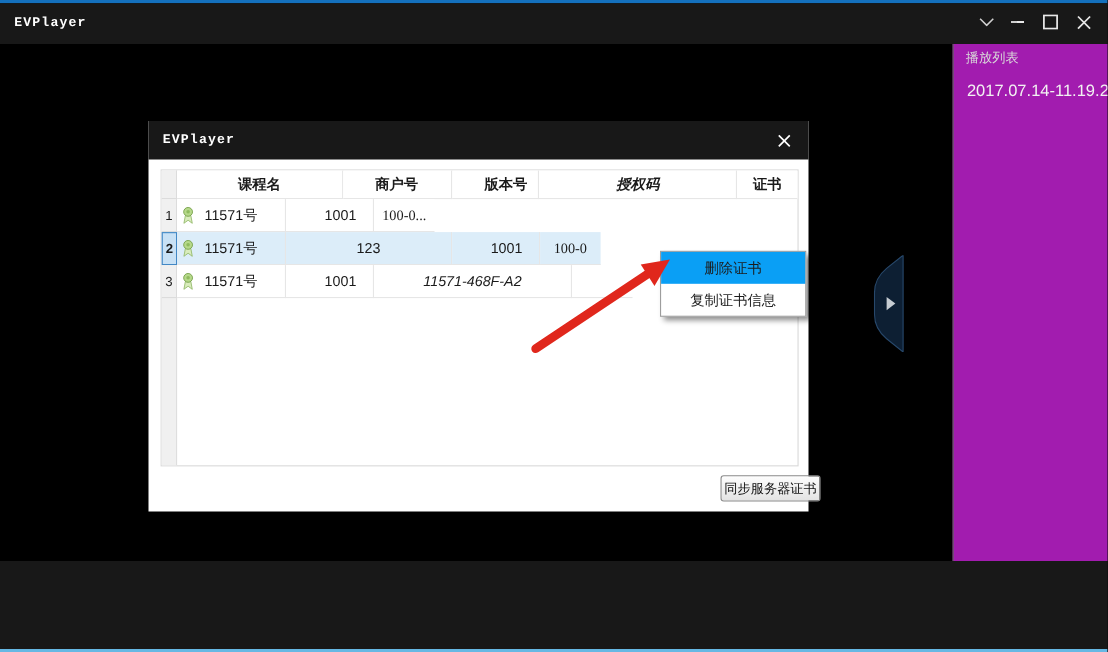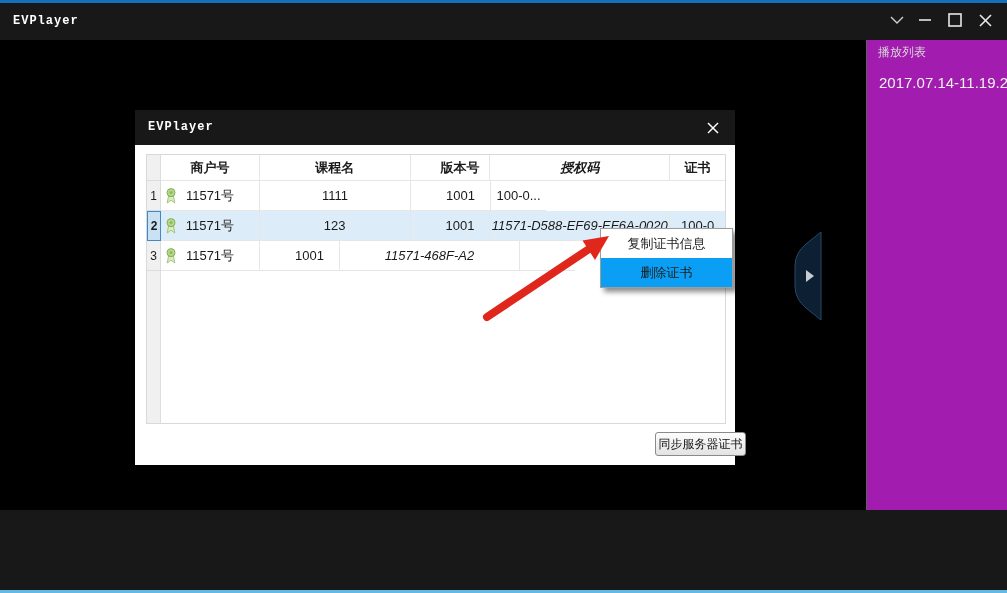--- a/index.html
+++ b/index.html
@@ -34,21 +34,21 @@
   .gutter { position:absolute; left:0; top:0; bottom:0; width:14px; background:#f0f0f0; border-right:1px solid #dedede; }
   .trow { position:relative; display:flex; }
   .th { height:26px; font-weight:bold; }
   .td-row { height:30px; }
   .cell { border-right:1px solid #e6e6e6; border-bottom:1px solid #e6e6e6; display:flex; align-items:center; justify-content:center; white-space:nowrap; overflow:hidden; background:#fff; }
   .c0 { width:14px; background:#f0f0f0; border-color:#dcdcdc; font-size:12px; }
   .c1 { width:99px; position:relative; }
   .c2 { width:151px; }
   .c3 { width:80px;padding-left:20px; }
   .c4 { width:180px;font-style:italic; }
-  .c5 { width:55px; border-right:none; }
+  .c5 { width:55px; border-right:none;font-family:Liberation Serif, serif; }
   .row-selected .cell { background:#dcedf9; }
   .row-selected .c0 { background:#c8e1f5; border:1px solid #4288c5; font-weight:bold; }
   .badge { position:absolute; left:4px; top:7px; }
   .sync-btn { position:absolute; left:520px; top:322px; width:91px; height:24px;
     background:linear-gradient(#fdfdfd,#e3e3e3); border:1px solid #8a8a8a; border-radius:3px;
     font-size:12px; color:#111; display:flex; align-items:center; justify-content:center; cursor:pointer; }
 
   
   .ctx-menu { position:absolute; left:600px; top:228px; width:133px; background:#fff; border:1px solid #9d9d9d;
     box-shadow:4px 4px 5px rgba(0,0,0,.45); z-index:30; }
@@ -121,59 +121,57 @@
             <line x1="11" y1="1" x2="1" y2="11" stroke="#fff" stroke-width="1.5"></line>
           </svg>
       </span>
     </div>
 
     <div class="tbl">
       <div class="gutter"></div>
 
       <div class="trow th">
         <div class="cell c0"></div>
+        <div class="cell c2">课程名</div>
         <div class="cell c1">商户号</div>
-        <div class="cell c2">课程名</div>
         <div class="cell c3">版本号</div>
         <div class="cell c4">授权码</div>
         <div class="cell c5">证书</div>
       </div>
 
       <div class="trow td-row">
         <div class="cell c0">1</div>
         <div class="cell c1">
           <span class="badge">
             <svg width="12" height="16" viewBox="0 0 12 16">
                 <path d="M3.5 8 L2.2 15 L6 12.2 L9.8 15 L8.5 8 Z" fill="#d9ecbc" stroke="#94ba6b" stroke-width="0.8"></path>
                 <circle cx="6" cy="4.6" r="4" fill="#b6d98a" stroke="#7da653" stroke-width="0.9"></circle>
                 <circle cx="6" cy="4.6" r="1.6" fill="#8fbb5e"></circle>
               </svg>
           </span>
           <span>11571号</span>
         </div>
-        <div class="cell c2">1111</div>
         <div class="cell c3">1001</div>
         <div class="cell c5">100-0...</div>
       </div>
 
       <div class="trow td-row row-selected">
         <div class="cell c0">2</div>
         <div class="cell c1">
           <span class="badge">
             <svg width="12" height="16" viewBox="0 0 12 16">
                 <path d="M3.5 8 L2.2 15 L6 12.2 L9.8 15 L8.5 8 Z" fill="#d9ecbc" stroke="#94ba6b" stroke-width="0.8"></path>
                 <circle cx="6" cy="4.6" r="4" fill="#b6d98a" stroke="#7da653" stroke-width="0.9"></circle>
                 <circle cx="6" cy="4.6" r="1.6" fill="#8fbb5e"></circle>
               </svg>
           </span>
           <span>11571号</span>
         </div>
         <div class="cell c2">123</div>
         <div class="cell c3">1001</div>
-        <div class="cell c4">11571-D588-EF69-EF6A-0020</div>
         <div class="cell c5">100-0</div>
       </div>
 
       <div class="trow td-row">
         <div class="cell c0">3</div>
         <div class="cell c1">
           <span class="badge">
             <svg width="12" height="16" viewBox="0 0 12 16">
                 <path d="M3.5 8 L2.2 15 L6 12.2 L9.8 15 L8.5 8 Z" fill="#d9ecbc" stroke="#94ba6b" stroke-width="0.8"></path>
                 <circle cx="6" cy="4.6" r="4" fill="#b6d98a" stroke="#7da653" stroke-width="0.9"></circle>
@@ -185,22 +183,22 @@
         <div class="cell c3">1001</div>
         <div class="cell c4">11571-468F-A2</div>
         <div class="cell c5"></div>
       </div>
     </div>
 
     <div class="sync-btn">同步服务器证书</div>
   </div>
 
   <div class="ctx-menu">
+    <div class="ctx-item hl">删除证书</div>
     <div class="ctx-item">复制证书信息</div>
-    <div class="ctx-item hl">删除证书</div>
   </div>
 
   <div class="arrow-overlay">
     <svg width="175" height="105" viewBox="0 0 175 105">
       <line x1="17" y1="92" x2="119" y2="24" stroke="#e0271c" stroke-width="8" stroke-linecap="round"></line>
       <polygon points="139,11 112.5,15.5 125,35 " fill="#e0271c"></polygon>
     </svg>
   </div>
 
   <div class="controlbar">

